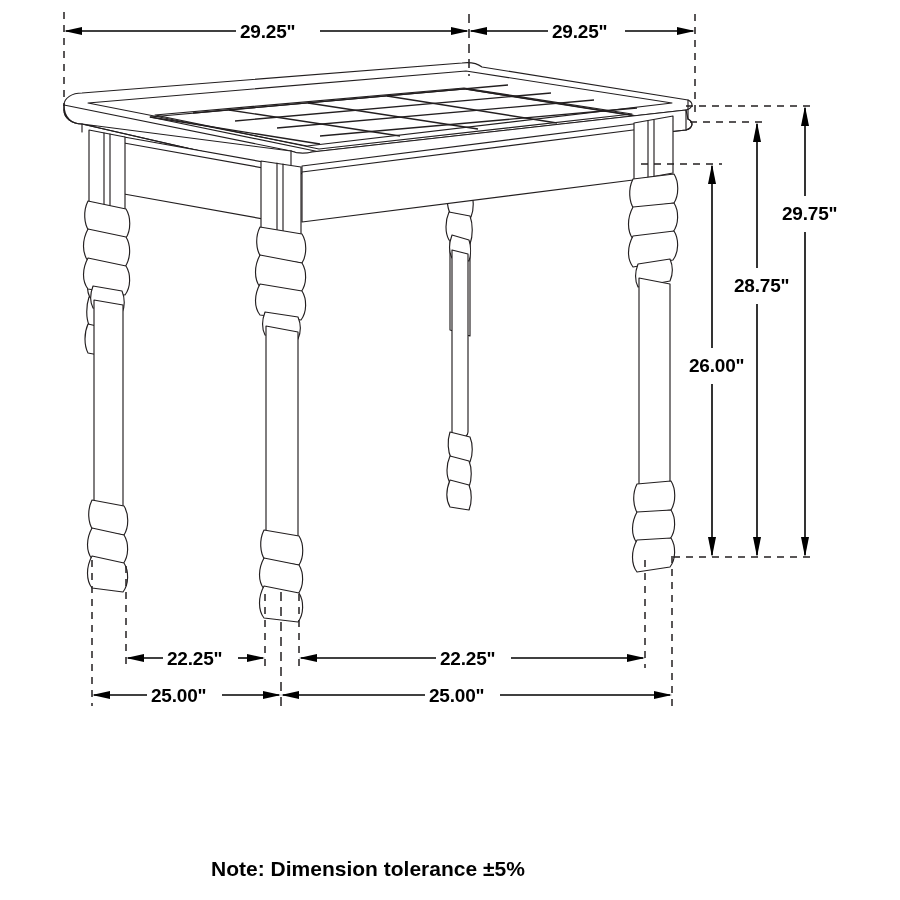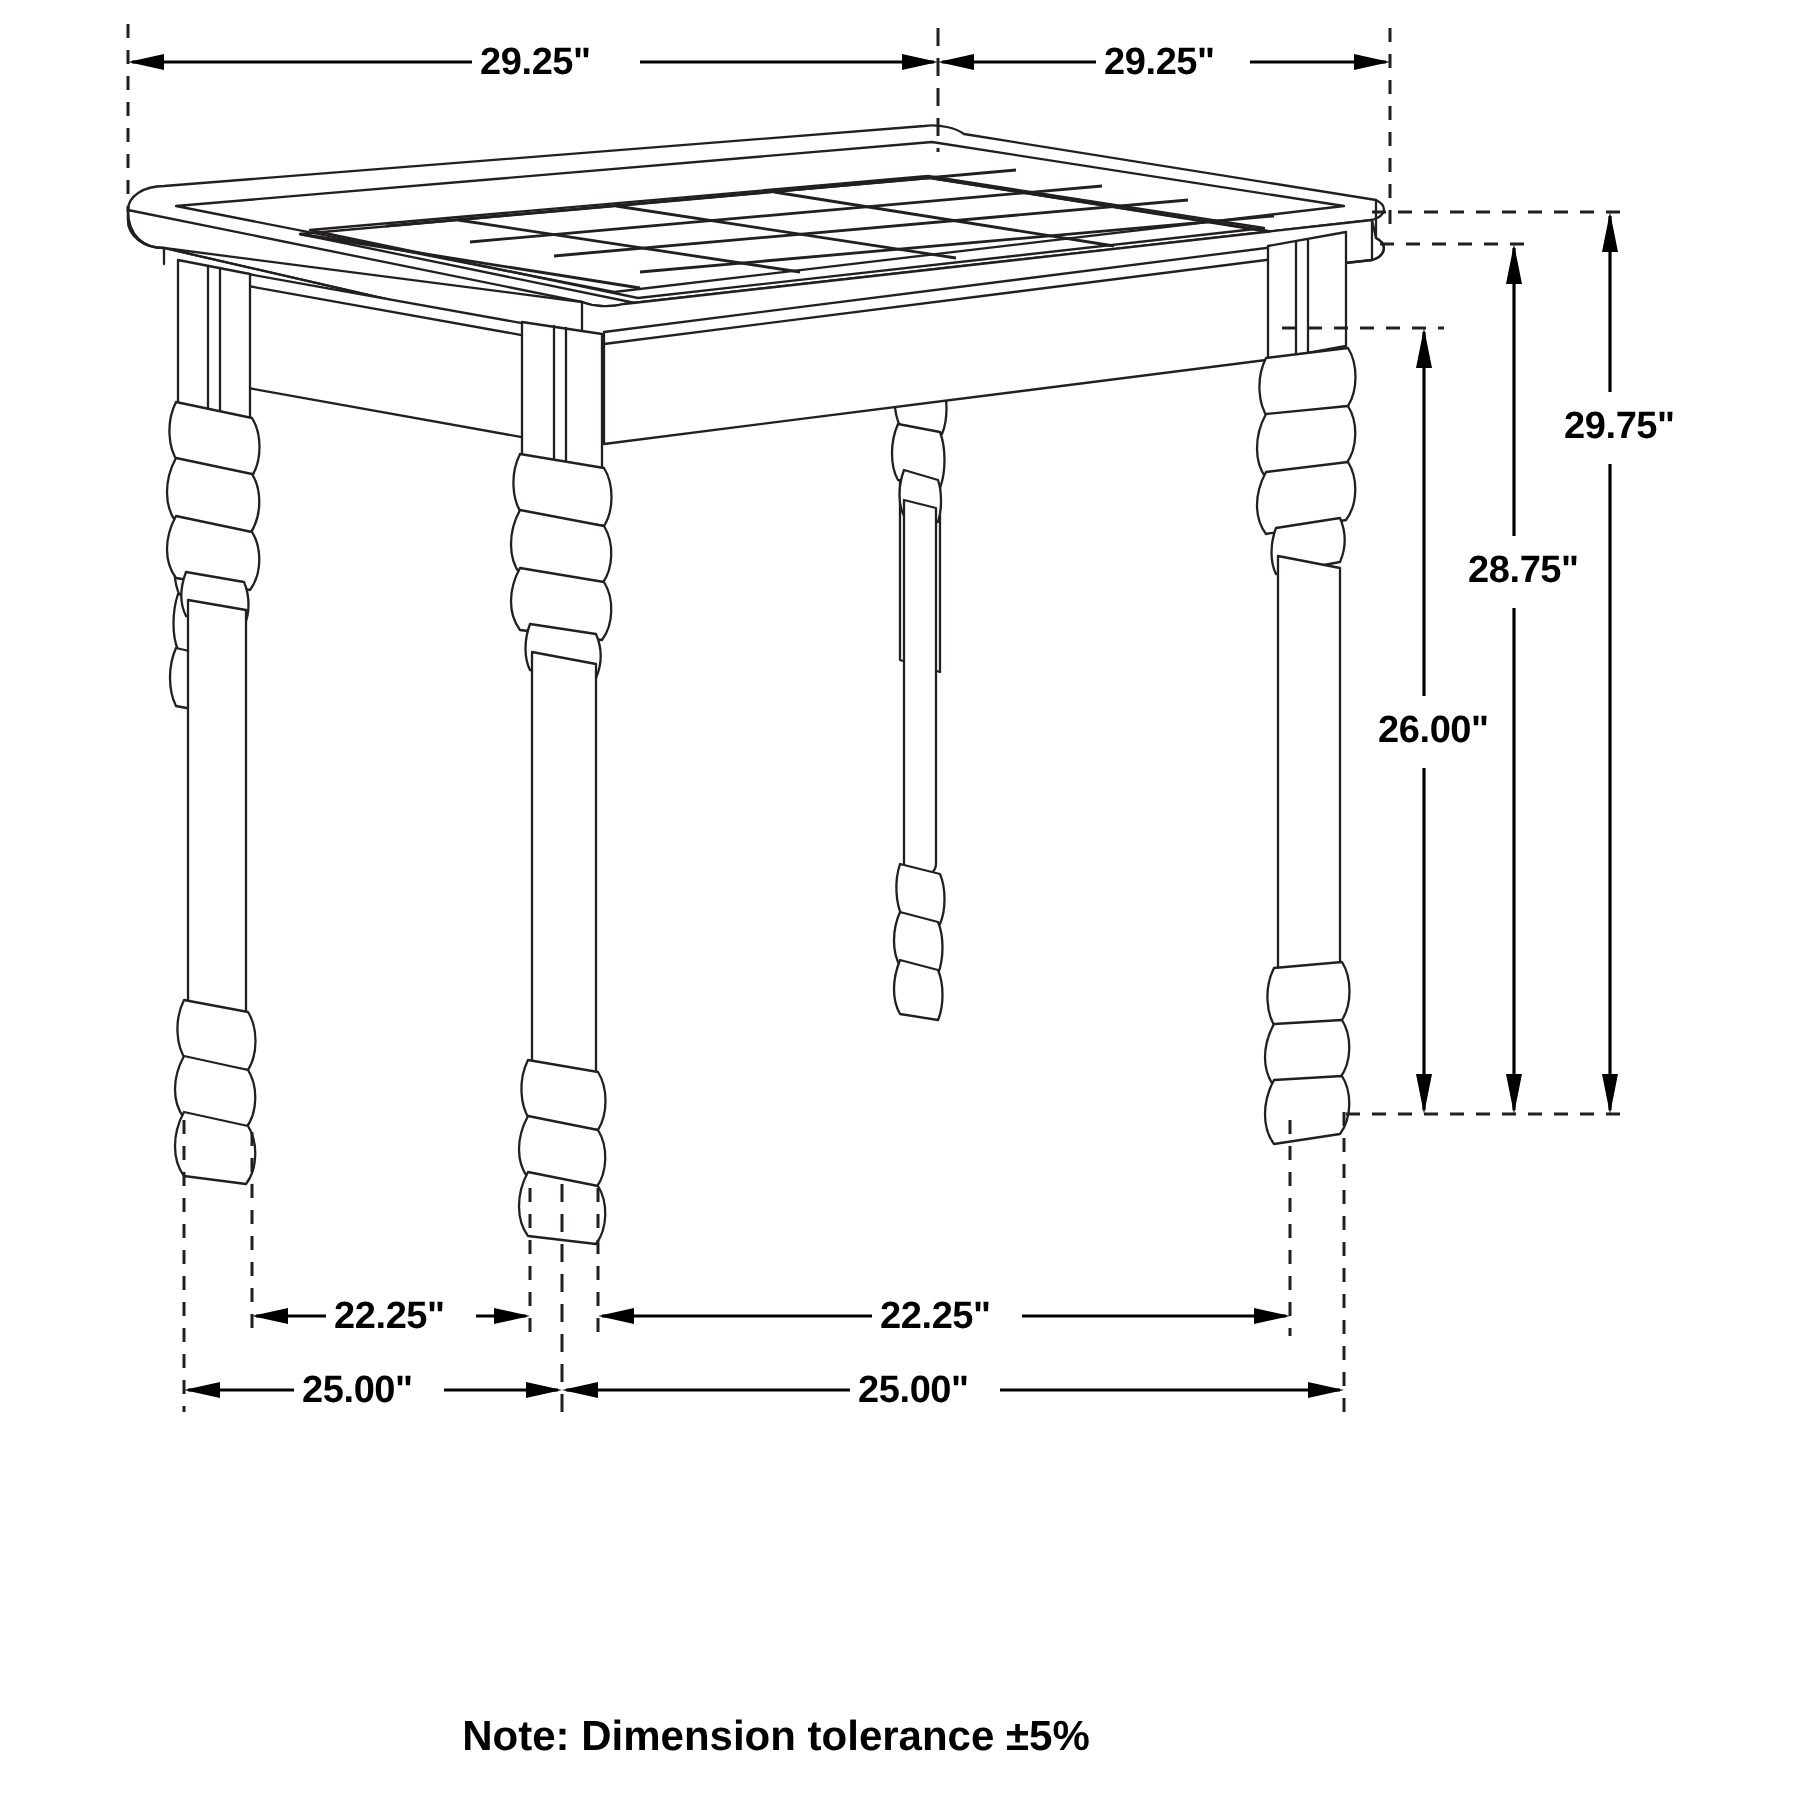--- a/index.html
+++ b/index.html
@@ -80,21 +80,20 @@
   }
   .note-text {
     position: absolute;
     left: 0;
     width: 736px;
     text-align: center;
     font-family: "Liberation Sans", sans-serif;
     font-weight: bold;
     font-size: 21px;
     color: #000000;
-    padding-left: 20px;
   }
 </style>
 </head>
 <body>
 
 <div id="drawing-root">
 
   <svg class="canvas" viewBox="0 0 900 900">
 
     <g>

